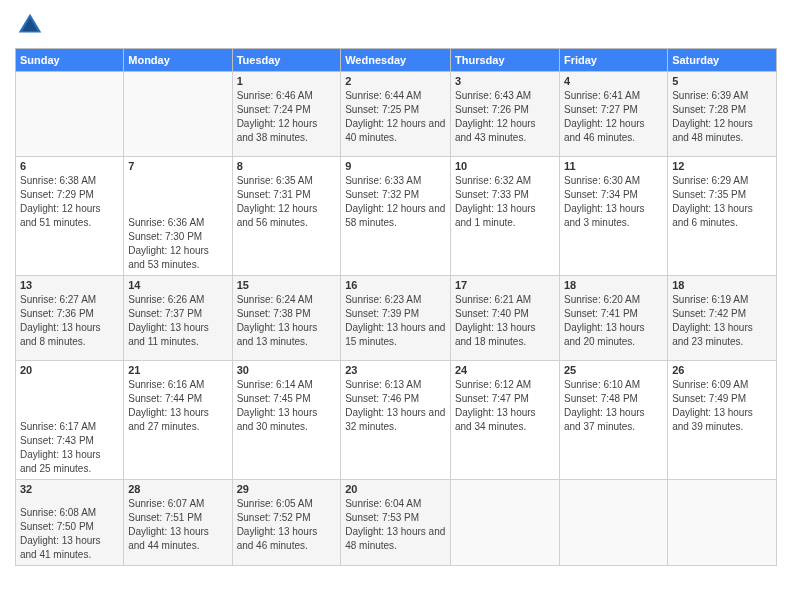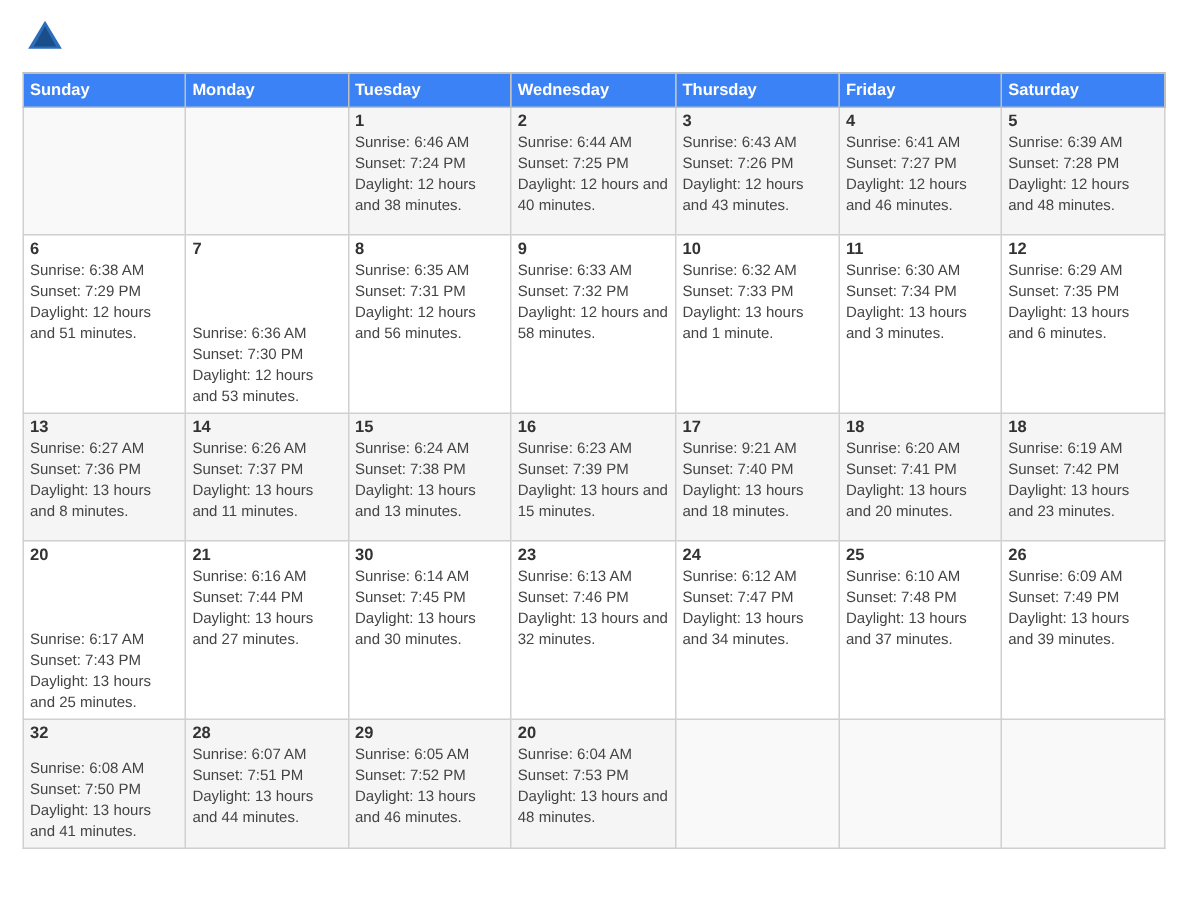--- a/index.html
+++ b/index.html
@@ -223,21 +223,21 @@
 Daylight: 13 hours and 13 minutes.</div>
           </td>
           <td>
             <span class="day-number">16</span>
             <div class="day-info" style="white-space: pre-line;">Sunrise: 6:23 AM
 Sunset: 7:39 PM
 Daylight: 13 hours and 15 minutes.</div>
           </td>
           <td>
             <span class="day-number">17</span>
-            <div class="day-info" style="white-space: pre-line;">Sunrise: 9:21 AM
+            <div class="day-info" style="white-space: pre-line;">Sunrise: 6:21 AM
 Sunset: 7:40 PM
 Daylight: 13 hours and 18 minutes.</div>
           </td>
           <td>
             <span class="day-number">18</span>
             <div class="day-info" style="white-space: pre-line;">Sunrise: 6:20 AM
 Sunset: 7:41 PM
 Daylight: 13 hours and 20 minutes.</div>
           </td>
           <td>

